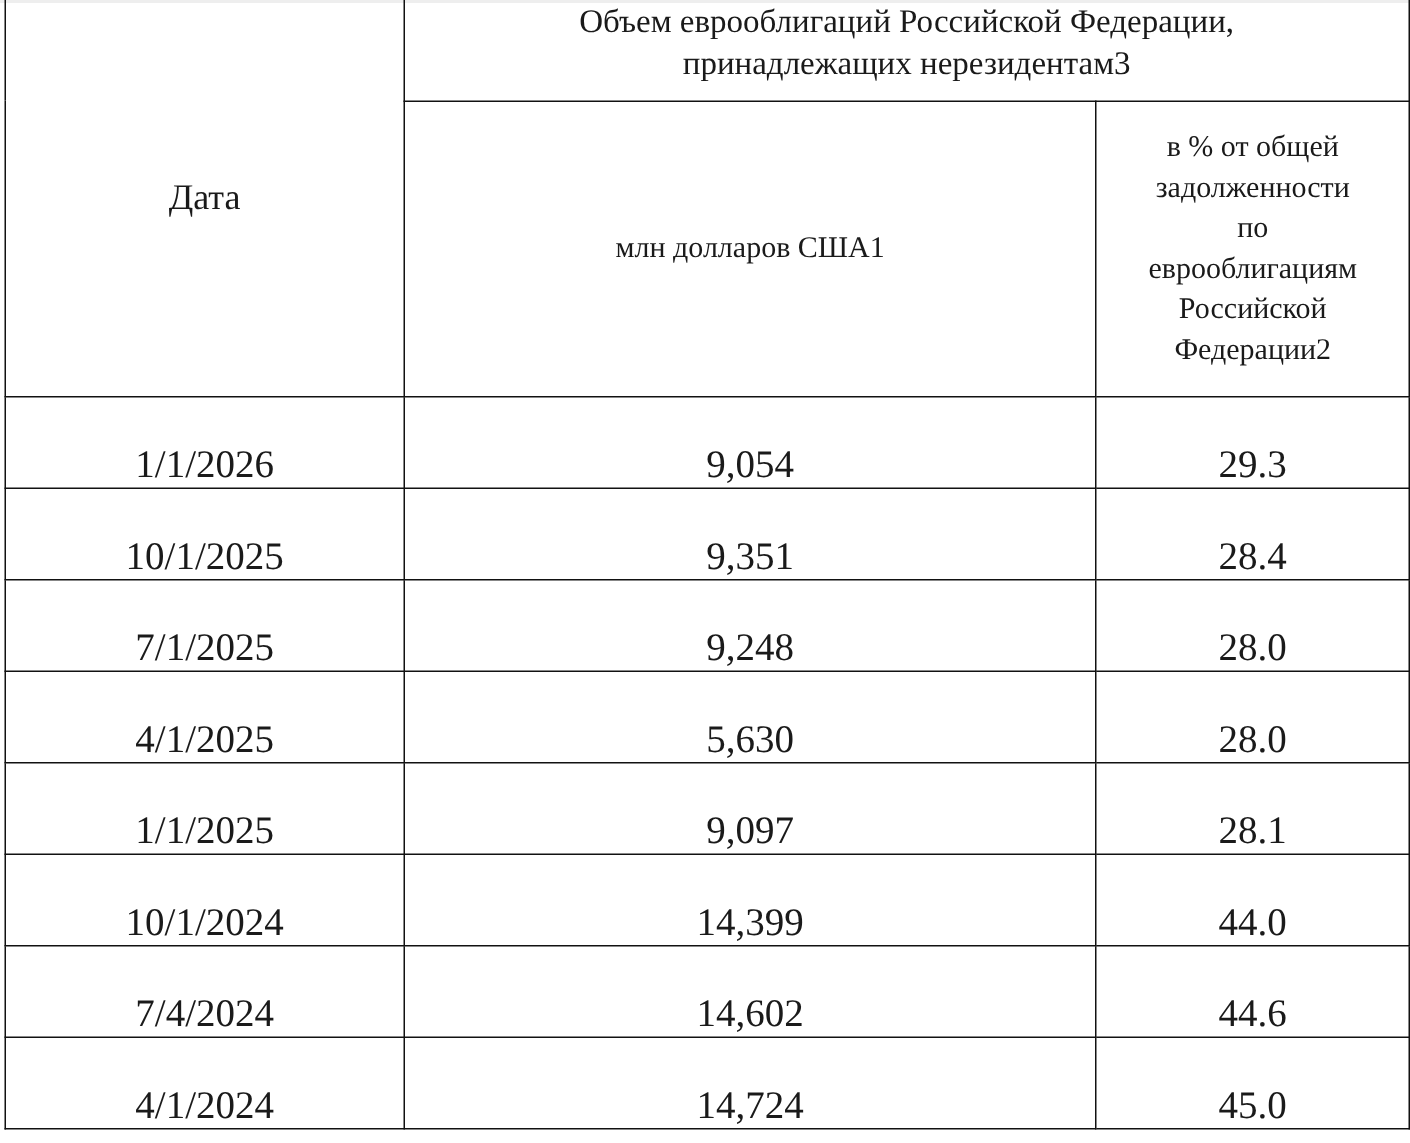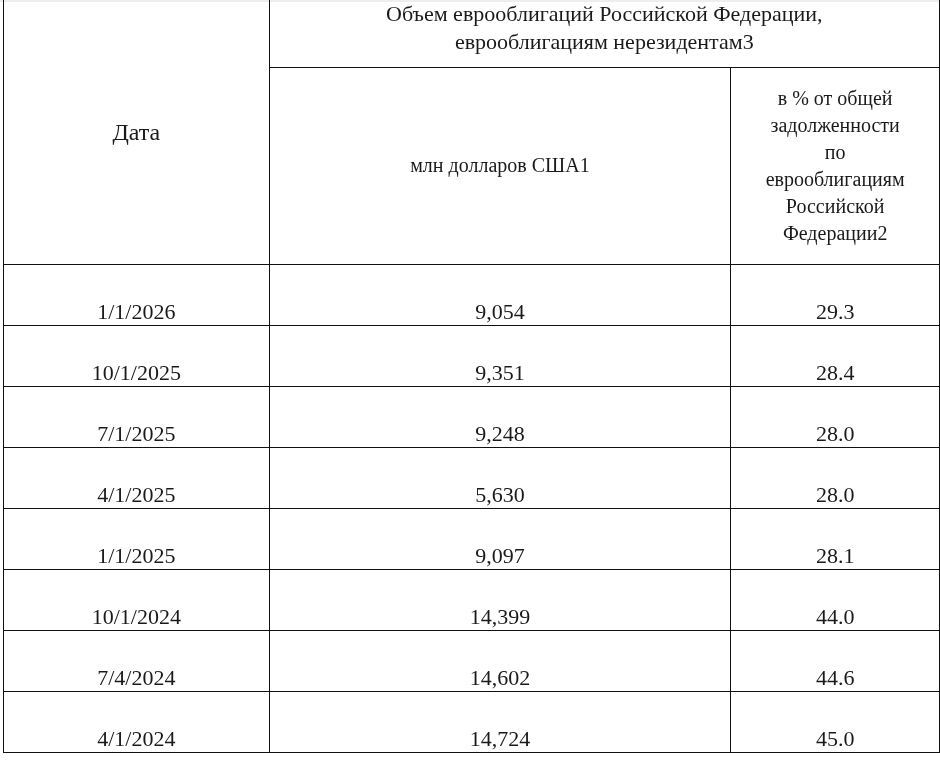--- a/index.html
+++ b/index.html
@@ -9,39 +9,39 @@
   table.grid { position: absolute; left: 3px; top: 0; border-collapse: collapse; table-layout: fixed; }
   table.grid td, table.grid th { border: 1.5px solid #111; padding: 0; text-align: center; font-weight: normal; }
   table.grid tr.hdr1 th { border-top: none; text-align: center; }
   .c1 { width: 269px; }
   .c2 { width: 469px; }
   .c3 { width: 210px; }
   th.date-h { font-size: 24px; height: 264px; vertical-align: middle; padding-bottom: 0; }
   th.group-h { font-size: 22px; line-height: 28px; height: 66px; vertical-align: top; padding-top: 4px; }
   th.usd-h { font-size: 20px; vertical-align: middle; height: 195px; margin-left: 16px; }
   th.pct-h { font-size: 20px; line-height: 27px; vertical-align: middle; padding: 4px 0; }
-  td.cell { height: 60px; font-size: 22px; vertical-align: bottom; padding-bottom: 2px; }
+  td.cell { height: 60px; font-size: 26px; vertical-align: bottom; padding-bottom: 2px; }
 </style>
 </head>
 <body>
 
 <div class="topedge"></div>
 
 <table class="grid">
   <colgroup>
     <col class="c1">
       <col class="c2">
       <col class="c3">
   </colgroup>
   <thead>
     <tr class="hdr1">
       <th rowspan="2" class="date-h">Дата</th>
       <th colspan="2" class="group-h">
         <div>Объем еврооблигаций Российской Федерации,</div>
-        <div>еврооблигациям нерезидентам3</div>
+        <div>принадлежащих нерезидентам3</div>
       </th>
     </tr>
     <tr>
       <th class="usd-h">млн долларов США1</th>
       <th class="pct-h">
         <div>в % от общей</div>
         <div>задолженности</div>
         <div>по</div>
         <div>еврооблигациям</div>
         <div>Российской</div>

